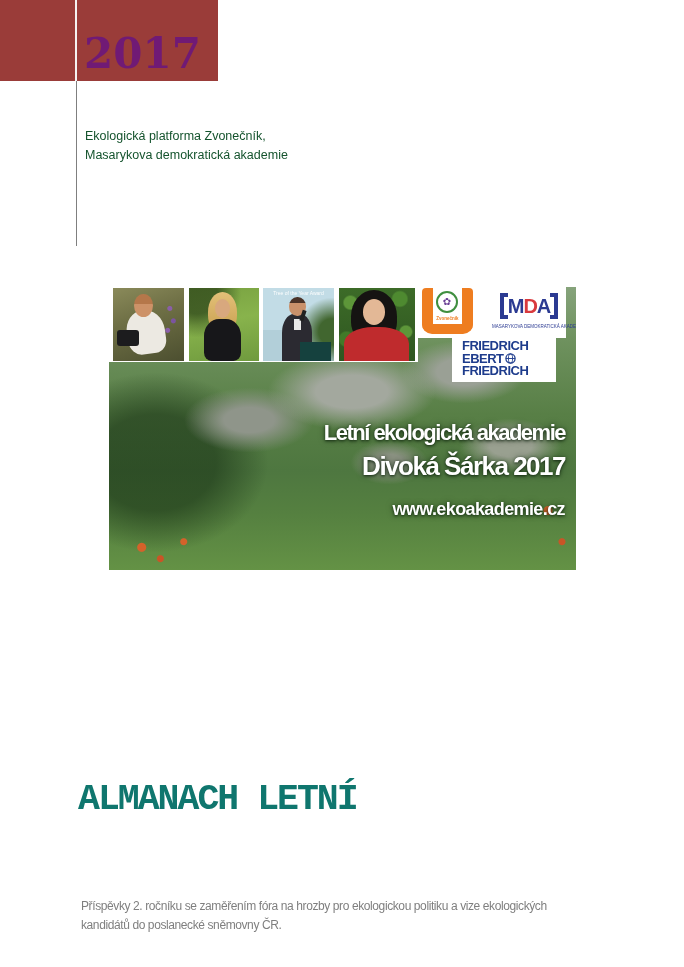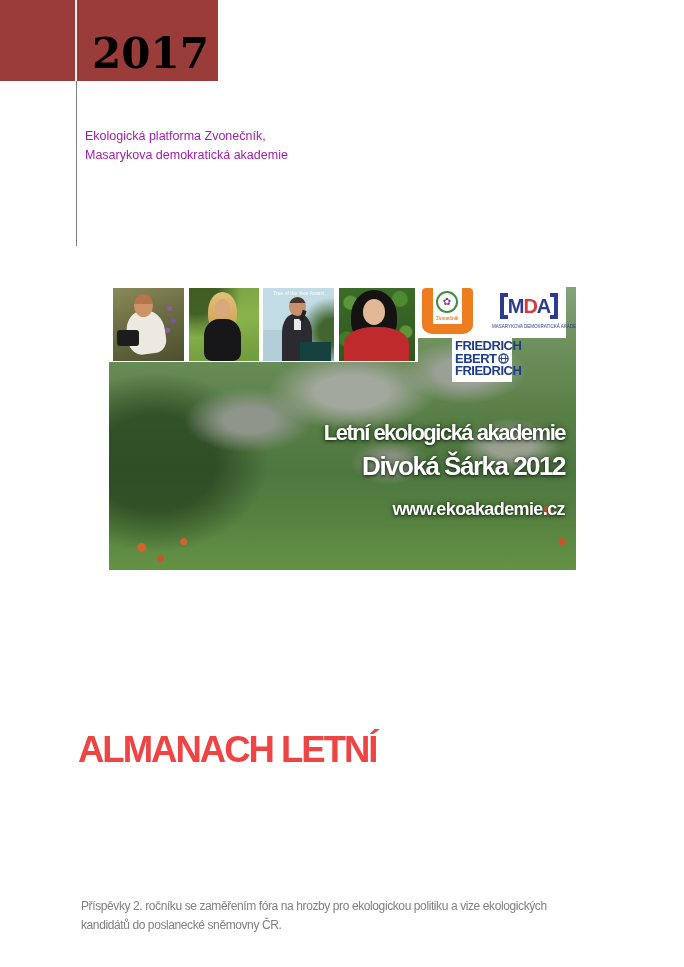--- a/index.html
+++ b/index.html
@@ -3,28 +3,28 @@
 <meta charset="utf-8">
 <style>
   html,body{margin:0;padding:0;background:#ffffff;}
   .page{
     position:relative;width:684px;height:967px;background:#ffffff;overflow:hidden;
     font-family:"Liberation Sans",sans-serif;
   }
   
   .year-band{position:absolute;left:0;top:0;width:218px;height:81px;background:#9A3C39;}
   .year-text{
-    position:absolute;left:92px;top:30px;color:#000000;
+    position:absolute;left:84px;top:30px;color:#701a75;
     font-family:"DejaVu Serif",serif;font-weight:bold;font-size:42px;line-height:48px;
   }
   .vline-white{position:absolute;left:75px;top:0;width:2px;height:81px;background:#f5f2f2;}
   .vline-gray{position:absolute;left:75.5px;top:81px;width:1.5px;height:165px;background:#7f7f7f;}
   
   .org-block{
-    position:absolute;left:85px;top:127px;color:#a21caf;
+    position:absolute;left:85px;top:127px;color:#14532d;
     font-size:12.5px;line-height:18.5px;
   }
   .org-block span{display:block;}
   
   .cover{position:absolute;left:109px;top:287px;width:467px;height:283px;overflow:hidden;}
   .forest{
     position:absolute;inset:0;
     background:
       radial-gradient(circle at 7% 92%, #d4622a 0 4px, rgba(212,98,42,0) 5px),
       radial-gradient(circle at 11% 96%, #c95526 0 3px, rgba(212,98,42,0) 4px),
@@ -96,32 +96,32 @@
       font-size:4.5px;font-weight:bold;color:#EE7D20;}
   .mda-box{position:absolute;left:383px;top:0;width:74px;height:51px;background:#ffffff;}
   .mda-row{position:absolute;left:4px;top:4px;width:66px;height:30px;display:flex;align-items:center;justify-content:center;}
   .mda-bracket-l{width:8px;height:26px;border-left:4px solid #2B3A92;border-top:4px solid #2B3A92;border-bottom:4px solid #2B3A92;box-sizing:border-box;}
   .mda-bracket-r{width:8px;height:26px;border-right:4px solid #2B3A92;border-top:4px solid #2B3A92;border-bottom:4px solid #2B3A92;box-sizing:border-box;}
   .mda-letter{font-size:20px;font-weight:bold;letter-spacing:-1px;line-height:26px;}
   .mda-m,.mda-a{color:#2B3A92;}
   .mda-d{color:#D93A3E;}
   .mda-caption{position:absolute;left:0;top:37px;width:74px;text-align:center;
       font-size:4.5px;color:#2B3A92;white-space:nowrap;}
-  .fes-box{position:absolute;left:343px;top:51px;width:60px;height:44px;background:#ffffff;padding:2px 0 0 3px;box-sizing:border-box;}
+  .fes-box{position:absolute;left:343px;top:51px;width:104px;height:44px;background:#ffffff;padding:2px 0 0 10px;box-sizing:border-box;}
   .fes-line{font-size:13px;line-height:12.5px;font-weight:bold;letter-spacing:-0.5px;color:#1E3C8C;display:flex;align-items:center;}
   .fes-globe{width:11px;height:11px;margin-left:1px;}
   
   .overlay{position:absolute;right:11px;top:131px;text-align:right;color:#ffffff;font-weight:bold;
       text-shadow:0 1px 3px rgba(10,30,10,.85),0 0 6px rgba(10,30,10,.5);}
   .ov1{font-size:22px;letter-spacing:-1.5px;line-height:30px;}
   .ov2{font-size:26px;letter-spacing:-1.5px;line-height:30px;margin-top:3px;}
   .ov3{font-size:18px;letter-spacing:-0.6px;line-height:22px;margin-top:17px;}
   
-  .title-block{position:absolute;left:78px;top:726px;color:#ef4444;font-weight:bold;
-      font-size:36.5px;letter-spacing:-2px;line-height:47px;}
+  .title-block{position:absolute;left:78px;top:776px;color:#0f766e;font-weight:bold;
+      font-size:36.5px;letter-spacing:-2px;line-height:47px;font-family:Liberation Mono, monospace;}
   .title-block span{display:block;}
   .subtitle{position:absolute;left:81px;top:853px;color:#7f7f7f;font-size:12px;
       letter-spacing:-0.4px;line-height:19px;margin-top:44px;}
   .subtitle span{display:block;white-space:nowrap;}
 </style>
 </head>
 <body>
 
 <div class="page">
 
@@ -189,21 +189,21 @@
           <circle cx="6" cy="6" r="5" fill="none" stroke="#1E3C8C" stroke-width="1.4"></circle>
           <ellipse cx="6" cy="6" rx="2.3" ry="5" fill="none" stroke="#1E3C8C" stroke-width="1"></ellipse>
           <line x1="1" y1="6" x2="11" y2="6" stroke="#1E3C8C" stroke-width="1"></line>
         </svg>
       </div>
       <div class="fes-line">FRIEDRICH</div>
     </div>
 
     <div class="overlay">
       <div class="ov1">Letní ekologická akademie</div>
-      <div class="ov2">Divoká Šárka 2012</div>
+      <div class="ov2">Divoká Šárka 2017</div>
       <div class="ov3">www.ekoakademie.cz</div>
     </div>
   </div>
 
   <div class="title-block">
     <span>ALMANACH LETNÍ</span>
   </div>
 
   <div class="subtitle">
     <span>Příspěvky 2. ročníku se zaměřením fóra na hrozby pro ekologickou politiku a vize ekologických</span>

